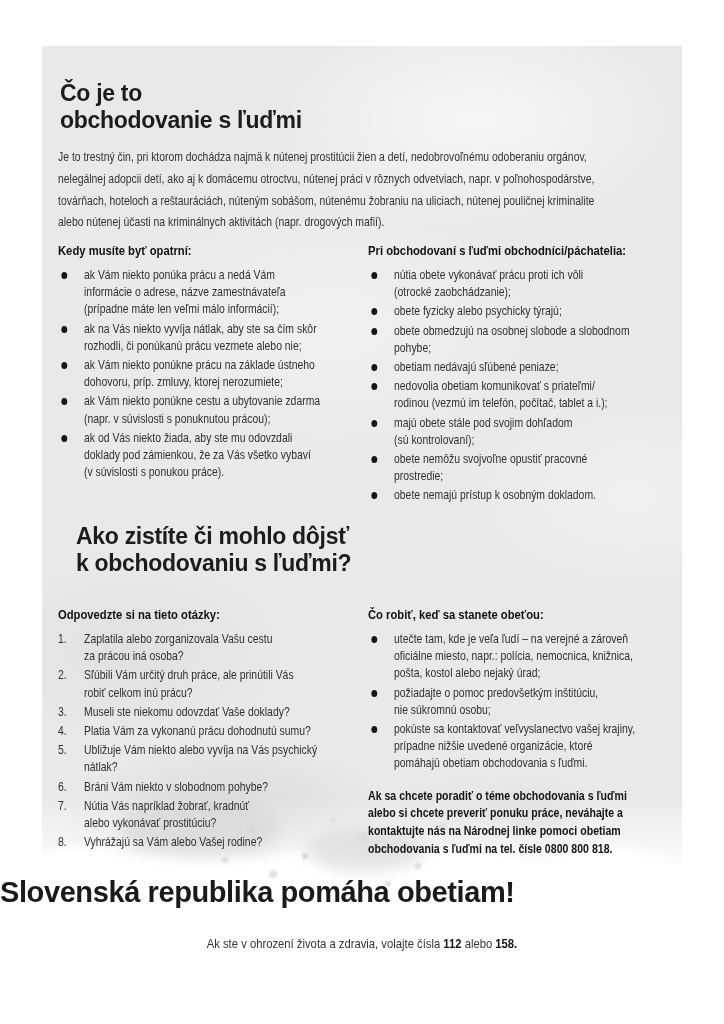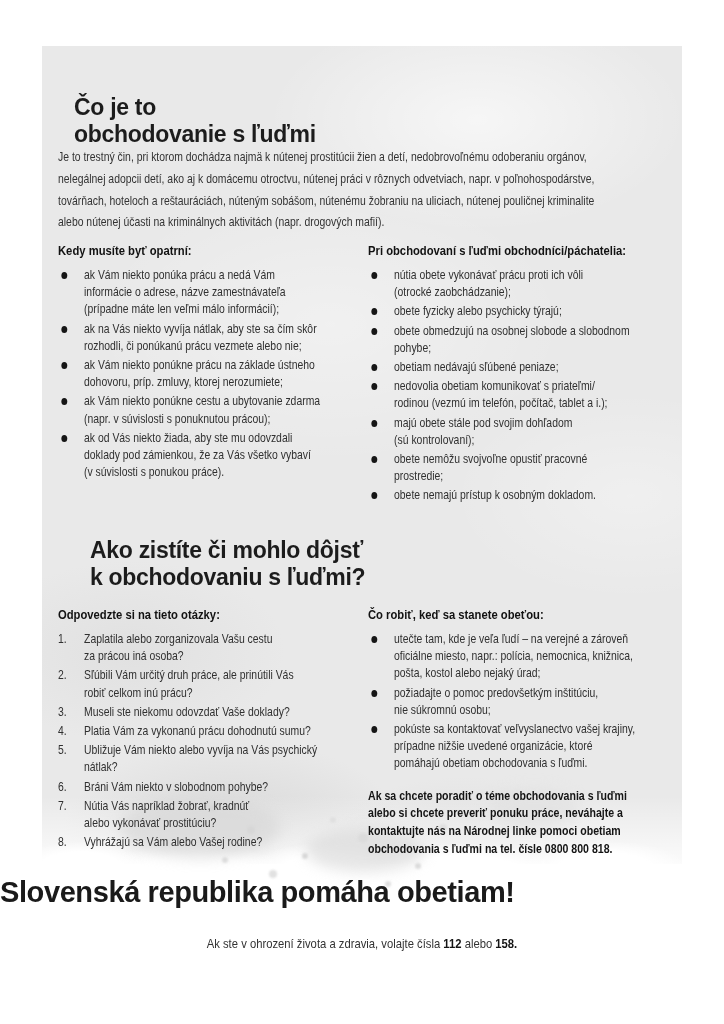--- a/index.html
+++ b/index.html
@@ -40,21 +40,21 @@
   .sp3 { left:488px; top:788px; width:92px;  height:40px; background:#e0e0e0; opacity:.6; }
   .speckles {
     position:absolute; left:210px; top:805px; width:6px; height:6px; border-radius:50%;
     background:#d4d4d4; filter:blur(1px); opacity:.85;
     box-shadow: 38px 22px 0 1px #d6d6d6, 92px 48px 0 0 #d2d2d2, 150px 30px 0 2px #dadada,
                 205px 58px 0 0 #d6d6d6, 60px 66px 0 1px #dcdcdc, 175px 76px 0 0 #d8d8d8,
                 12px 52px 0 0 #d8d8d8, 120px 12px 0 0 #dedede, 230px 20px 0 1px #dddddd;
   }
 
   .sec-title {
-    position:absolute; margin:16px; white-space:pre-line;
+    position:absolute; margin:2px; white-space:pre-line;
     font-size:23px; line-height:27px; font-weight:bold; color:#1c1c1c; letter-spacing:-0.3px;
   }
   #s1-title { left:58px; top:78px; }
   #s2-title { left:74px; top:521px; }
 
   .pre { white-space:pre-line; }
   .cond { transform:scaleX(0.84); transform-origin:0 0; }
 
   #intro {
     position:absolute; left:58px; top:147px; margin:0; width:740px;

